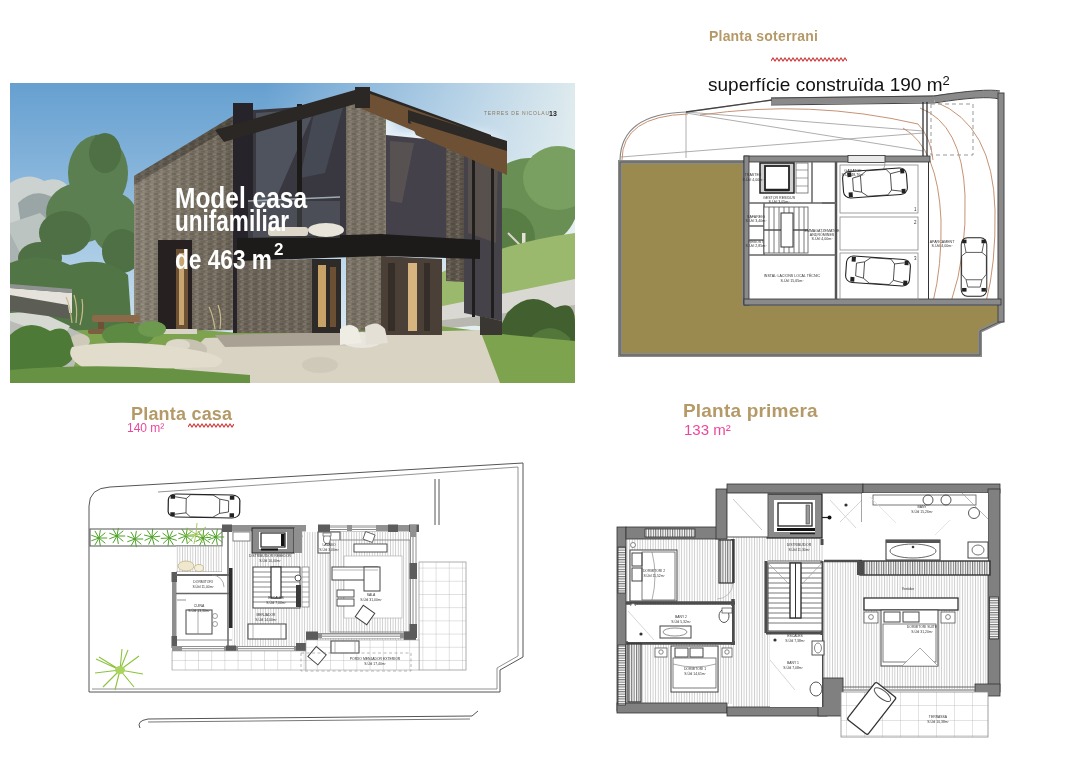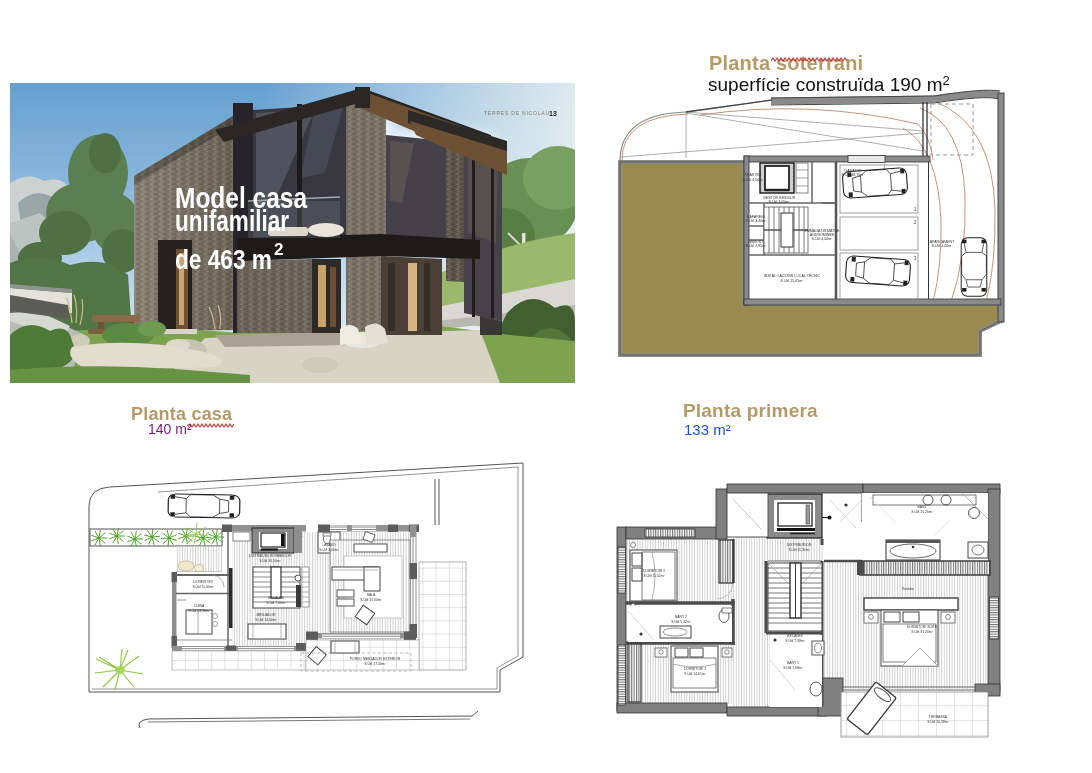--- a/index.html
+++ b/index.html
@@ -4,39 +4,39 @@
 <style>
   html,body{margin:0;padding:0;background:#ffffff;}
   body{width:1092px;height:773px;position:relative;overflow:hidden;
        font-family:"Liberation Sans", sans-serif;}
   .abs{position:absolute;}
   .gold{color:#b59a68;}
 </style>
 </head>
 <body>
 
-<div class="abs gold" style="left:709px;top:52px;font-size:20px;font-weight:bold;letter-spacing:0.2px;">Planta soterrani</div>
+<div class="abs gold" style="left:709px;top:28px;font-size:14px;font-weight:bold;letter-spacing:0.2px;">Planta soterrani</div>
 
 <svg class="abs" style="left:771px;top:57px;" width="76" height="5" viewBox="0 0 76 5">
 <path d="M0 4 L2 1 L4 4 L6 1 L8 4 L10 1 L12 4 L14 1 L16 4 L18 1 L20 4 L22 1 L24 4 L26 1 L28 4 L30 1 L32 4 L34 1 L36 4 L38 1 L40 4 L42 1 L44 4 L46 1 L48 4 L50 1 L52 4 L54 1 L56 4 L58 1 L60 4 L62 1 L64 4 L66 1 L68 4 L70 1 L72 4 L74 1 L76 4" fill="none" stroke="#cf3434" stroke-width="1.1"></path>
 </svg>
 
 <div class="abs" style="left:708px;top:60px;font-size:19px;color:#111;margin-top:13px;">superfície construïda 190 m<span style="font-size:13px;vertical-align:6px;">2</span></div>
 
 <div class="abs gold" style="left:131px;top:404px;font-size:18px;font-weight:bold;letter-spacing:0.2px;">Planta casa</div>
 
 <svg class="abs" style="left:188px;top:423px;" width="46" height="5" viewBox="0 0 46 5">
 <path d="M0 4 L2 1 L4 4 L6 1 L8 4 L10 1 L12 4 L14 1 L16 4 L18 1 L20 4 L22 1 L24 4 L26 1 L28 4 L30 1 L32 4 L34 1 L36 4 L38 1 L40 4 L42 1 L44 4 L46 1" fill="none" stroke="#cf3434" stroke-width="1.1"></path>
 </svg>
 
-<div class="abs" style="left:148px;top:421px;font-size:14px;color:#701a75;">140 m²</div>
+<div class="abs" style="left:127px;top:421px;font-size:12px;color:#ec4899;">140 m²</div>
 
 <div class="abs gold" style="left:683px;top:400px;font-size:19px;font-weight:bold;letter-spacing:0.2px;">Planta primera</div>
 
-<div class="abs" style="left:684px;top:421px;font-size:15px;color:#1d4ed8;">133 m²</div>
+<div class="abs" style="left:684px;top:421px;font-size:15px;color:#ec4899;">133 m²</div>
 
 <svg id="photo" class="abs" style="left:10px;top:83px;" width="565" height="300" viewBox="0 0 565 300">
 <defs>
 <linearGradient id="sky" x1="0" y1="0" x2="0" y2="1">
  <stop offset="0" stop-color="#66a0d0"></stop>
  <stop offset="0.35" stop-color="#8cb8dd"></stop>
  <stop offset="0.7" stop-color="#bcd7ea"></stop>
  <stop offset="1" stop-color="#e8f0f2"></stop>
 </linearGradient>
 <linearGradient id="skyr" x1="0" y1="0" x2="1" y2="0">

